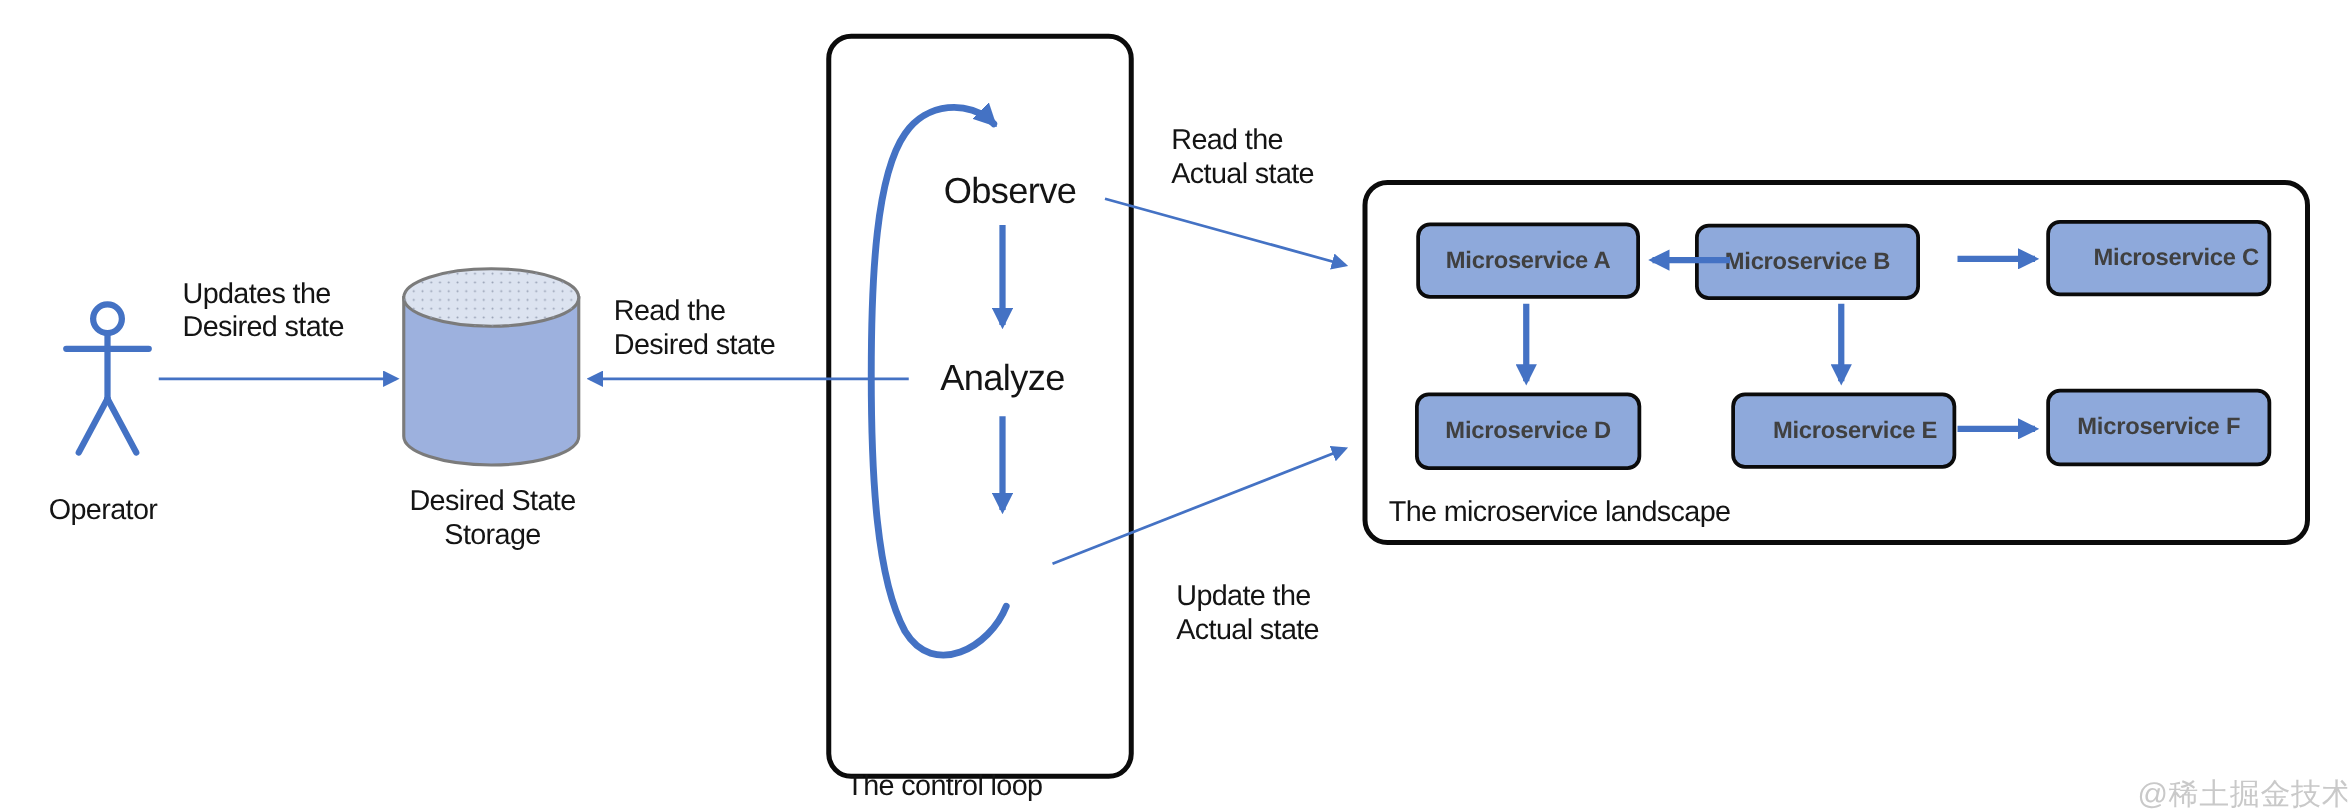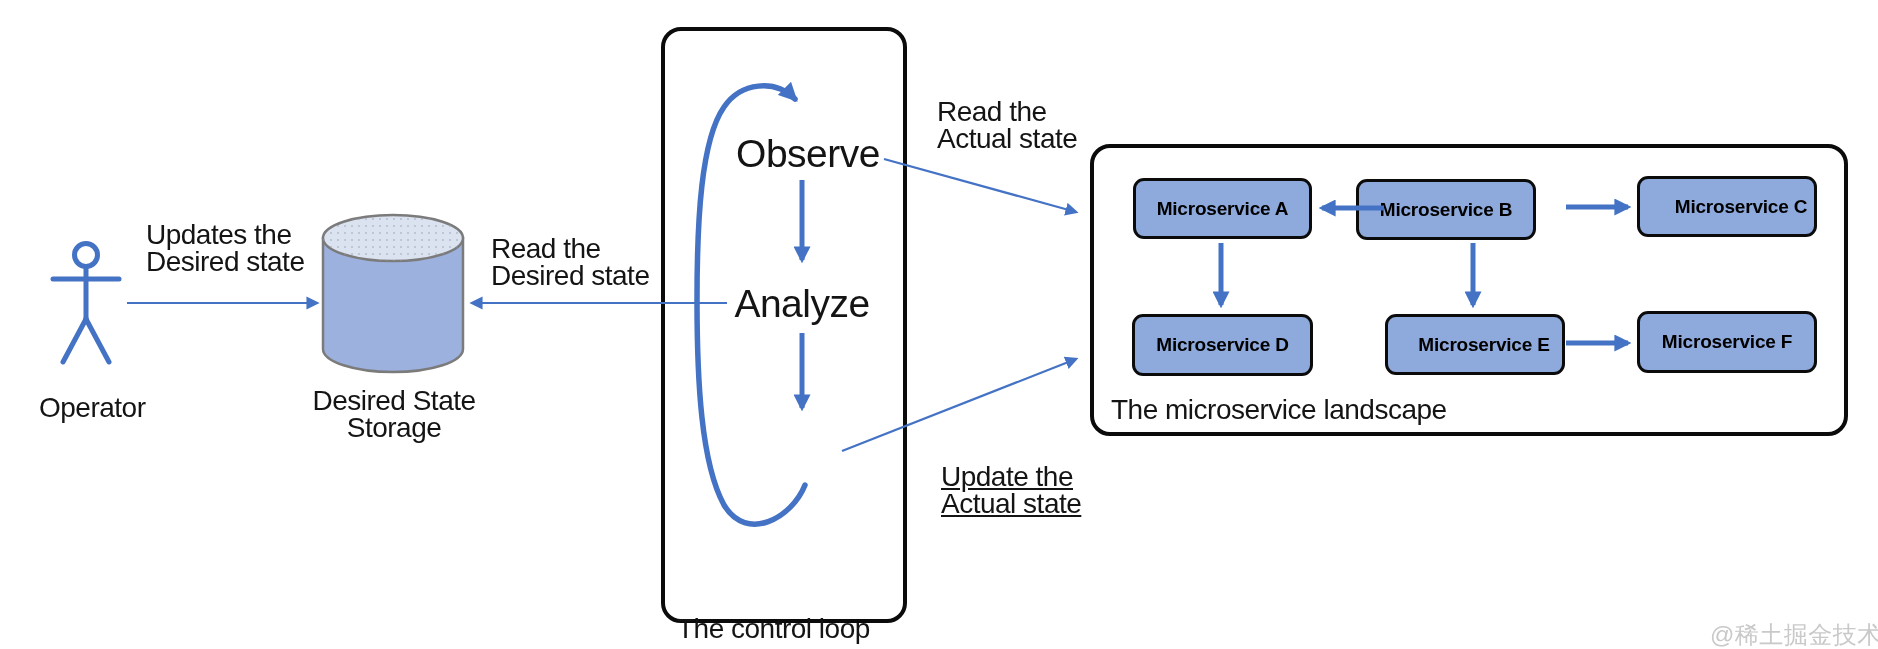--- a/index.html
+++ b/index.html
@@ -16,32 +16,32 @@
     font-family:"Liberation Sans","DejaVu Sans",sans-serif;
   }
   .frame{
     position:absolute;box-sizing:border-box;z-index:1;
     border:4.5px solid var(--outline-black);border-radius:20px;background:#fff;
   }
   .svc{
     position:absolute;box-sizing:border-box;z-index:2;
     background:var(--service-fill);border:3.5px solid var(--outline-black);border-radius:11px;
     display:flex;align-items:center;justify-content:center;
-    color:#000000;font-weight:bold;font-size:19px;letter-spacing:-0.2px;
+    color:#404040;font-weight:bold;font-size:19px;letter-spacing:-0.2px;
   }
   #overlay{position:absolute;left:0;top:0;z-index:3;pointer-events:none;}
   .blue{stroke:var(--arrow-blue);fill:none;}
   .mfill{fill:var(--arrow-blue);}
   .cylbody{fill:var(--cylinder-body);stroke:#7b7b7b;stroke-width:2.5px;}
   .cyltop{fill:var(--cylinder-top);stroke:#7b7b7b;stroke-width:2.5px;}
   .lbl{
     position:absolute;z-index:4;color:#141414;
-    font-size:28px;line-height:27px;letter-spacing:-0.5px;white-space:pre-line;
+    font-size:23px;line-height:27px;letter-spacing:-0.5px;white-space:pre-line;
   }
-  .big{font-size:39px;line-height:45px;letter-spacing:-0.5px;}
+  .big{font-size:29px;line-height:45px;letter-spacing:-0.5px;}
   .center{text-align:center;}
   .wm{
     position:absolute;z-index:4;color:var(--watermark-gray);
     font-size:24px;letter-spacing:0.5px;white-space:nowrap;
   }
 </style>
 </head>
 <body>
 
 <div id="canvas">
@@ -127,20 +127,20 @@
 Desired state</div>
 
   <div class="lbl big center" style="left:708px;top:131px;width:200px;">Observe</div>
   <div class="lbl big center" style="left:702px;top:281px;width:200px;">Analyze</div>
 
   <div class="lbl" style="left:677px;top:571px;margin-top:44px;">The control loop</div>
 
   <div class="lbl" style="left:937px;top:98px;">Read the
 Actual state</div>
 
-  <div class="lbl" style="left:941px;top:463px;text-decoration:underline;">Update the
+  <div class="lbl" style="left:941px;top:463px;">Update the
 Actual state</div>
 
   <div class="lbl" style="left:1111px;top:396px;">The microservice landscape</div>
 
   <div class="wm" style="left:1710px;top:619px;">@稀土掘金技术社区</div>
 
 </div>
 
 </body></html>

